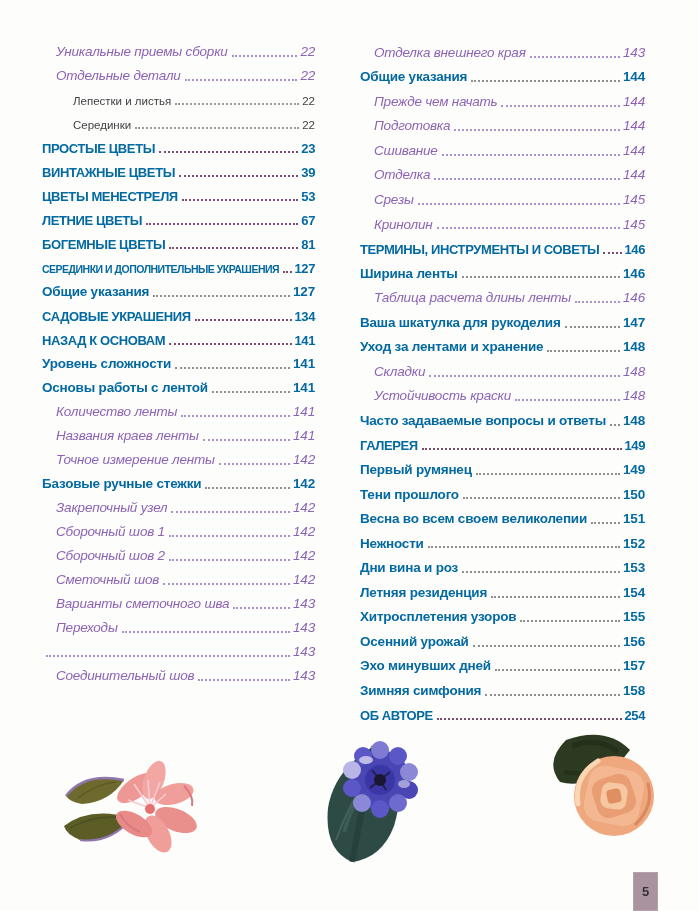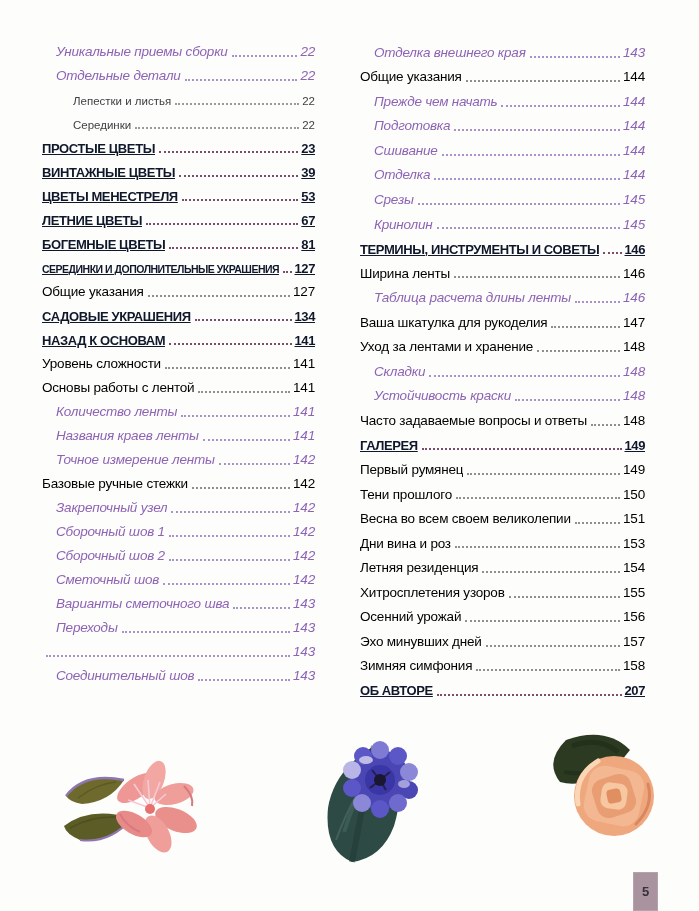--- a/index.html
+++ b/index.html
@@ -26,25 +26,25 @@
   #col-right .toc-row{height:24.55px;}
   .toc-row .label{flex:0 1 auto;min-width:0;overflow:hidden;line-height:1.1;}
   .toc-row .leader{
     flex:1 1 8px;min-width:6px;
     border-bottom:2px dotted #909090;
     margin:0 3px 3px 4px;
   }
   .toc-row .pagenum{flex:0 0 auto;line-height:1.1;margin-top:18px;}
   
   .toc-row.h1 .label,.toc-row.h1 .pagenum{
-    font-weight:bold;font-size:13px;letter-spacing:-0.4px;color:#0f172a;text-decoration:underline;
+    font-weight:bold;font-size:13px;letter-spacing:-0.4px;color:#0369a1;
   }
   .toc-row.h1 .leader{border-bottom-color:#7d4b6e;margin-bottom:3px;}
   .toc-row.item .label,.toc-row.item .pagenum{
-    font-size:13.5px;color:#000000;letter-spacing:-0.2px;
+    font-size:13.5px;color:#0369a1;letter-spacing:-0.2px;font-weight:bold;
   }
   .toc-row.item .leader{border-bottom-color:#8f8f8f;}
   .toc-row.sub .label,.toc-row.sub .pagenum{
     font-size:13.5px;font-style:italic;color:#8d63b5;letter-spacing:-0.2px;
   }
   .toc-row.sub .label{padding-left:14px;}
   .toc-row.sub .leader{border-bottom-color:#ab91cb;}
   .toc-row.sub2 .label,.toc-row.sub2 .pagenum{
     font-size:11.5px;color:#3f3f42;
   }
@@ -300,20 +300,25 @@
         <span class="label">Тени прошлого</span>
         <span class="leader"></span>
         <span class="pagenum">150</span>
       </div>
       <div class="toc-row item">
         <span class="label">Весна во всем своем великолепии</span>
         <span class="leader"></span>
         <span class="pagenum">151</span>
       </div>
       <div class="toc-row item">
+        <span class="label">Нежности</span>
+        <span class="leader"></span>
+        <span class="pagenum">152</span>
+      </div>
+      <div class="toc-row item">
         <span class="label">Дни вина и роз</span>
         <span class="leader"></span>
         <span class="pagenum">153</span>
       </div>
       <div class="toc-row item">
         <span class="label">Летняя резиденция</span>
         <span class="leader"></span>
         <span class="pagenum">154</span>
       </div>
       <div class="toc-row item">
@@ -332,21 +337,21 @@
         <span class="pagenum">157</span>
       </div>
       <div class="toc-row item">
         <span class="label">Зимняя симфония</span>
         <span class="leader"></span>
         <span class="pagenum">158</span>
       </div>
       <div class="toc-row h1">
         <span class="label">ОБ АВТОРЕ</span>
         <span class="leader"></span>
-        <span class="pagenum">207</span>
+        <span class="pagenum">254</span>
       </div>
     </div>
 
   <svg class="photo" id="photo-left" viewBox="0 0 142 94">
     <path d="M10 36 Q28 12 68 20 Q54 42 26 44 Q14 42 10 36 Z" fill="#6e6a2e"></path>
     <path d="M10 36 Q28 12 68 20" stroke="#8f76ae" stroke-width="2.5" fill="none"></path>
     <path d="M22 38 Q40 24 60 22" stroke="#55521f" stroke-width="1.5" fill="none" opacity="0.7"></path>
     <path d="M8 66 Q34 46 76 58 Q54 84 24 80 Q10 74 8 66 Z" fill="#5c5c26"></path>
     <path d="M14 68 Q40 54 68 58" stroke="#494a1c" stroke-width="1.5" fill="none" opacity="0.7"></path>
     <path d="M24 80 Q54 84 76 58" stroke="#8f76ae" stroke-width="2" fill="none"></path>

